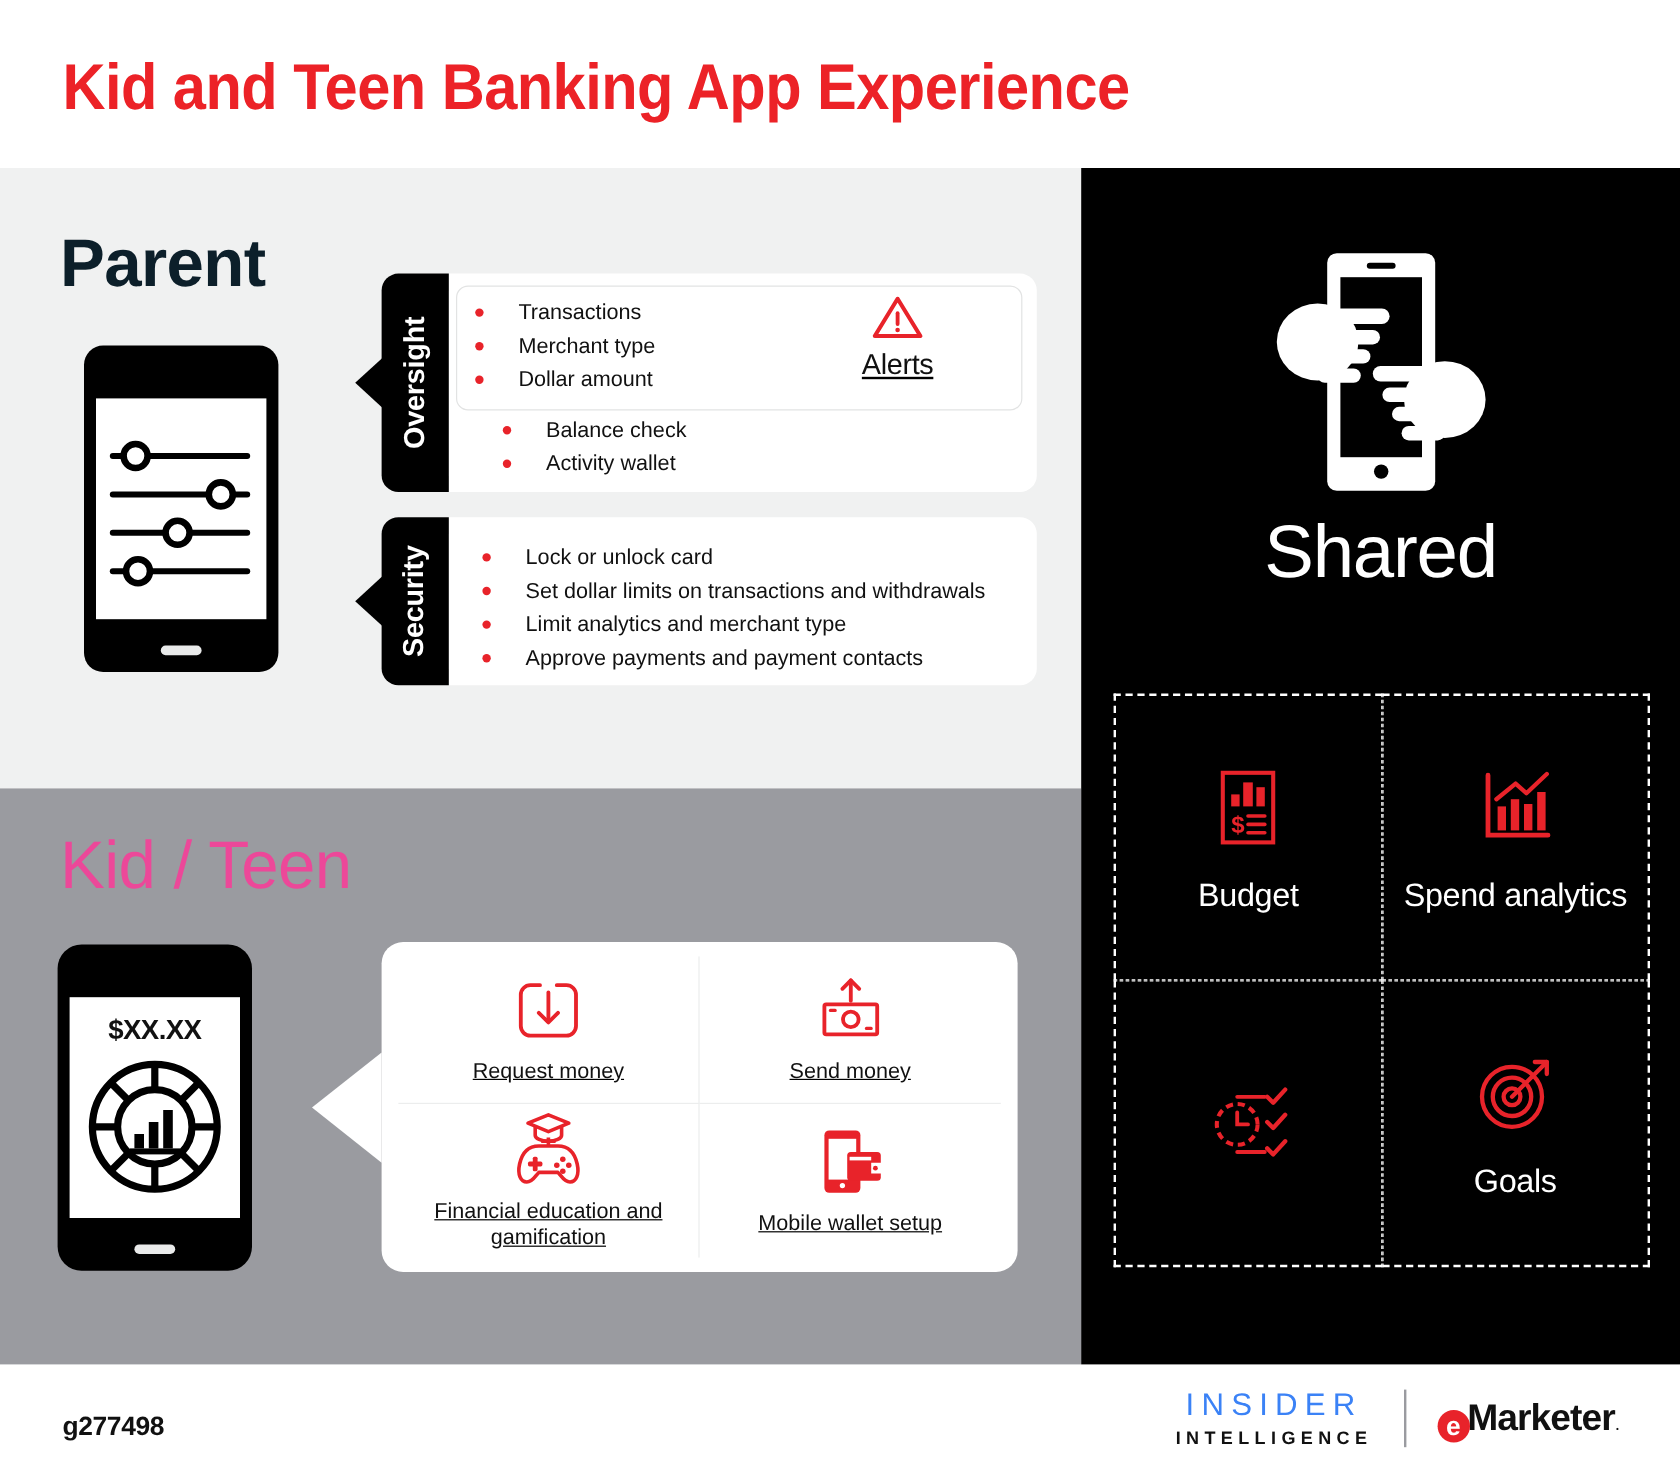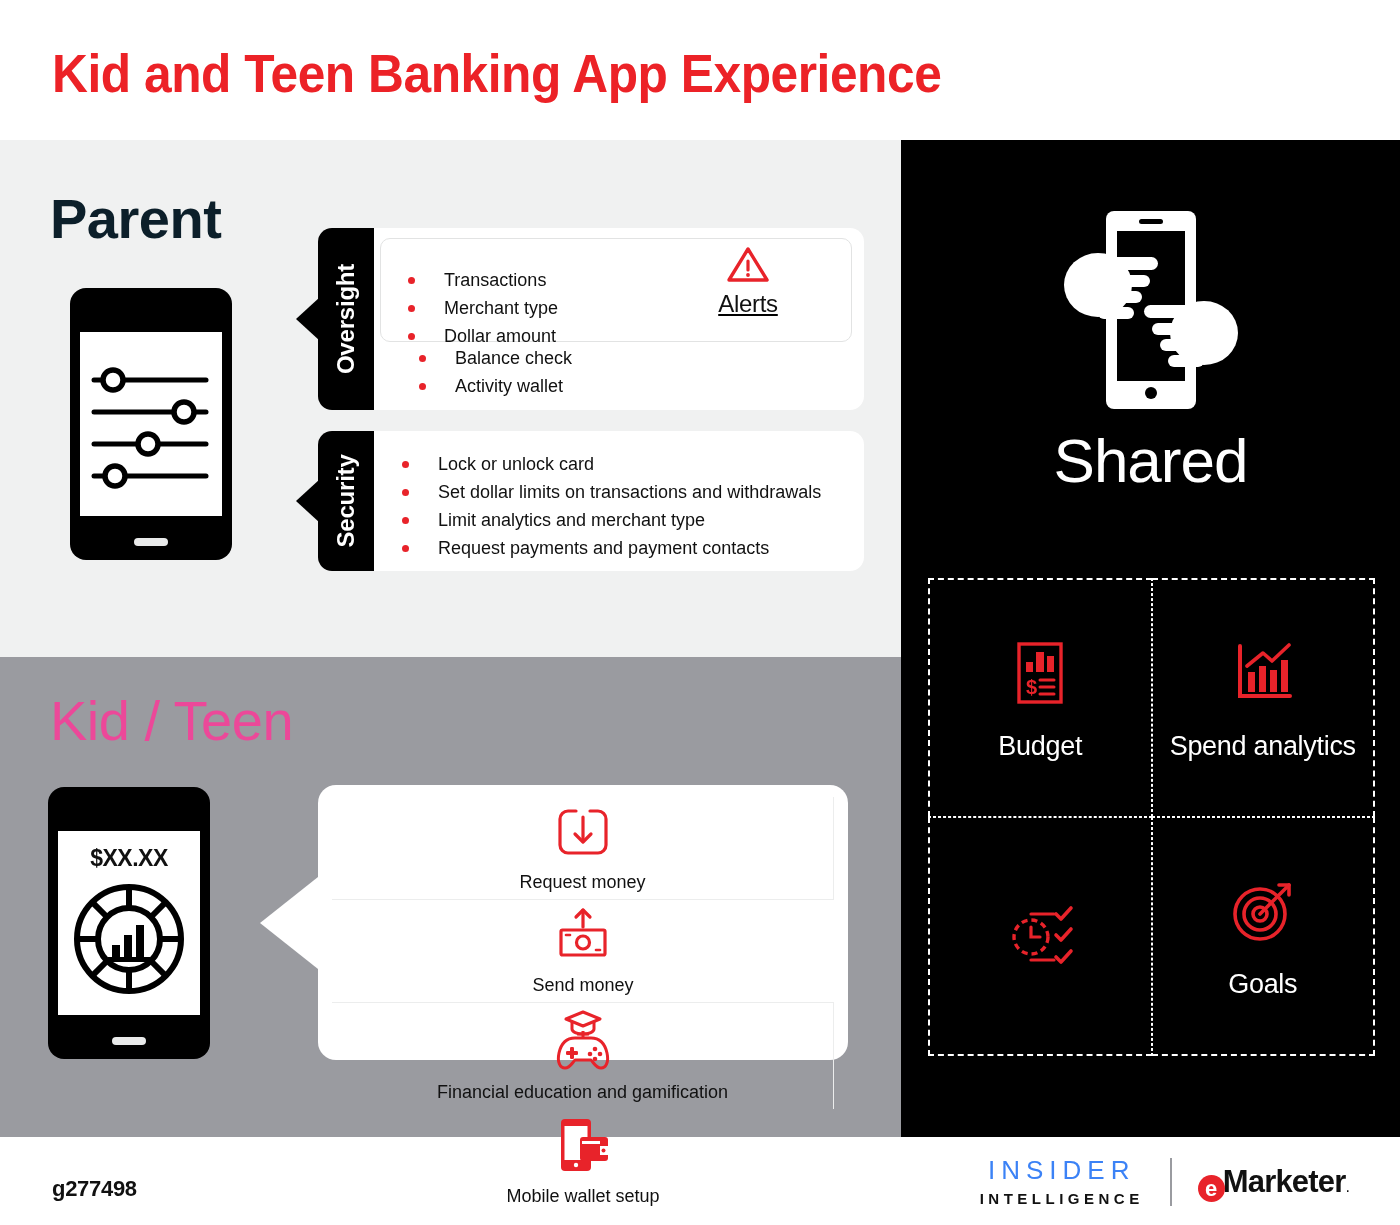--- a/index.html
+++ b/index.html
@@ -59,21 +59,21 @@
   }
   .phone .screen {
     position: absolute; left: 10px; right: 10px; top: 44px; bottom: 44px;
     background: #fff; overflow: hidden;
   }
   .phone .home {
     position: absolute; left: 50%; bottom: 14px; transform: translateX(-50%);
     width: 34px; height: 8px; border-radius: 4px; background: #e9eaea;
   }
   #phone-parent { left: 70px; top: 288px; width: 162px; height: 272px; }
-  #phone-kid    { left: 48px; top: 787px; width: 162px; height: 272px; }
+  #phone-kid    { left: 48px; top: 787px; width: 162px; height: 272px; border-radius: 20px; }
 
   .sliders { position: absolute; inset: 0; }
 
   .kid-amount {
     position: absolute; top: 14px; left: 0; right: 0; text-align: center;
     font-size: 23px; font-weight: 700; color: #111; letter-spacing: -0.5px;
   }
 
   
   .card {
@@ -109,21 +109,21 @@
   ul.bullets { list-style: none; }
   ul.bullets li {
     position: relative;
     font-size: 18px; color: #111; line-height: 28px;
     padding-left: 58px;
   }
   ul.bullets li::before {
     content: ""; position: absolute; left: 22px; top: 11px;
     width: 7px; height: 7px; border-radius: 50%; background: #e8232a;
   }
-  #ovs-top { position: absolute; left: 12px; top: 18px; margin-top: 20px; }
+  #ovs-top { position: absolute; left: 0; top: 18px; }
   #ovs-bot { position: absolute; left: 23px; top: 116px; }
   #sec-list { position: absolute; left: 6px; top: 19px; }
 
   .alerts {
     position: absolute; right: 56px; top: 16px; width: 120px; text-align: center; text-decoration: underline;
   }
   .alerts .lbl {
     margin-top: 2px; font-size: 24px; font-weight: 400; color: #111;
     letter-spacing: -0.3px;
   }
@@ -135,21 +135,21 @@
   }
   #card-kid .arrow {
     position: absolute; left: -58px; top: 50%; margin-top: -46px;
     width: 0; height: 0;
     border-top: 46px solid transparent;
     border-bottom: 46px solid transparent;
     border-right: 58px solid #ffffff;
   }
   .kid-grid {
     position: absolute; inset: 12px 14px 12px 14px;
-    display: grid; grid-template-columns: 1fr; grid-template-rows: 1fr 1fr;
+    display: grid; grid-template-columns: 1fr 1fr; grid-template-rows: 1fr 1fr; text-decoration: underline;
   }
   .kid-cell {
     display: flex; flex-direction: column; align-items: center; justify-content: center;
     text-align: center; padding: 6px 8px;
   }
   .kid-cell .lbl {
     margin-top: 10px; font-size: 18px; color: #111; line-height: 22px;
   }
   .kid-grid .kid-cell:nth-child(1),
   .kid-grid .kid-cell:nth-child(3) { border-right: 1px solid #eceded; }
@@ -265,21 +265,21 @@
   <div class="card" id="card-security">
     <div class="tab">
       <div class="notch"></div>
       <span>Security</span>
     </div>
     <div class="card-body">
       <ul class="bullets" id="sec-list">
         <li>Lock or unlock card</li>
         <li>Set dollar limits on transactions and withdrawals</li>
         <li>Limit analytics and merchant type</li>
-        <li>Request payments and payment contacts</li>
+        <li>Approve payments and payment contacts</li>
       </ul>
     </div>
   </div>
 
   <div class="h-kid">Kid / Teen</div>
 
   <div class="phone" id="phone-kid">
     <div class="screen">
       <div class="kid-amount">$XX.XX</div>
       <svg width="142" height="130" viewBox="0 0 142 130" style="position:absolute;top:46px;left:0;">

